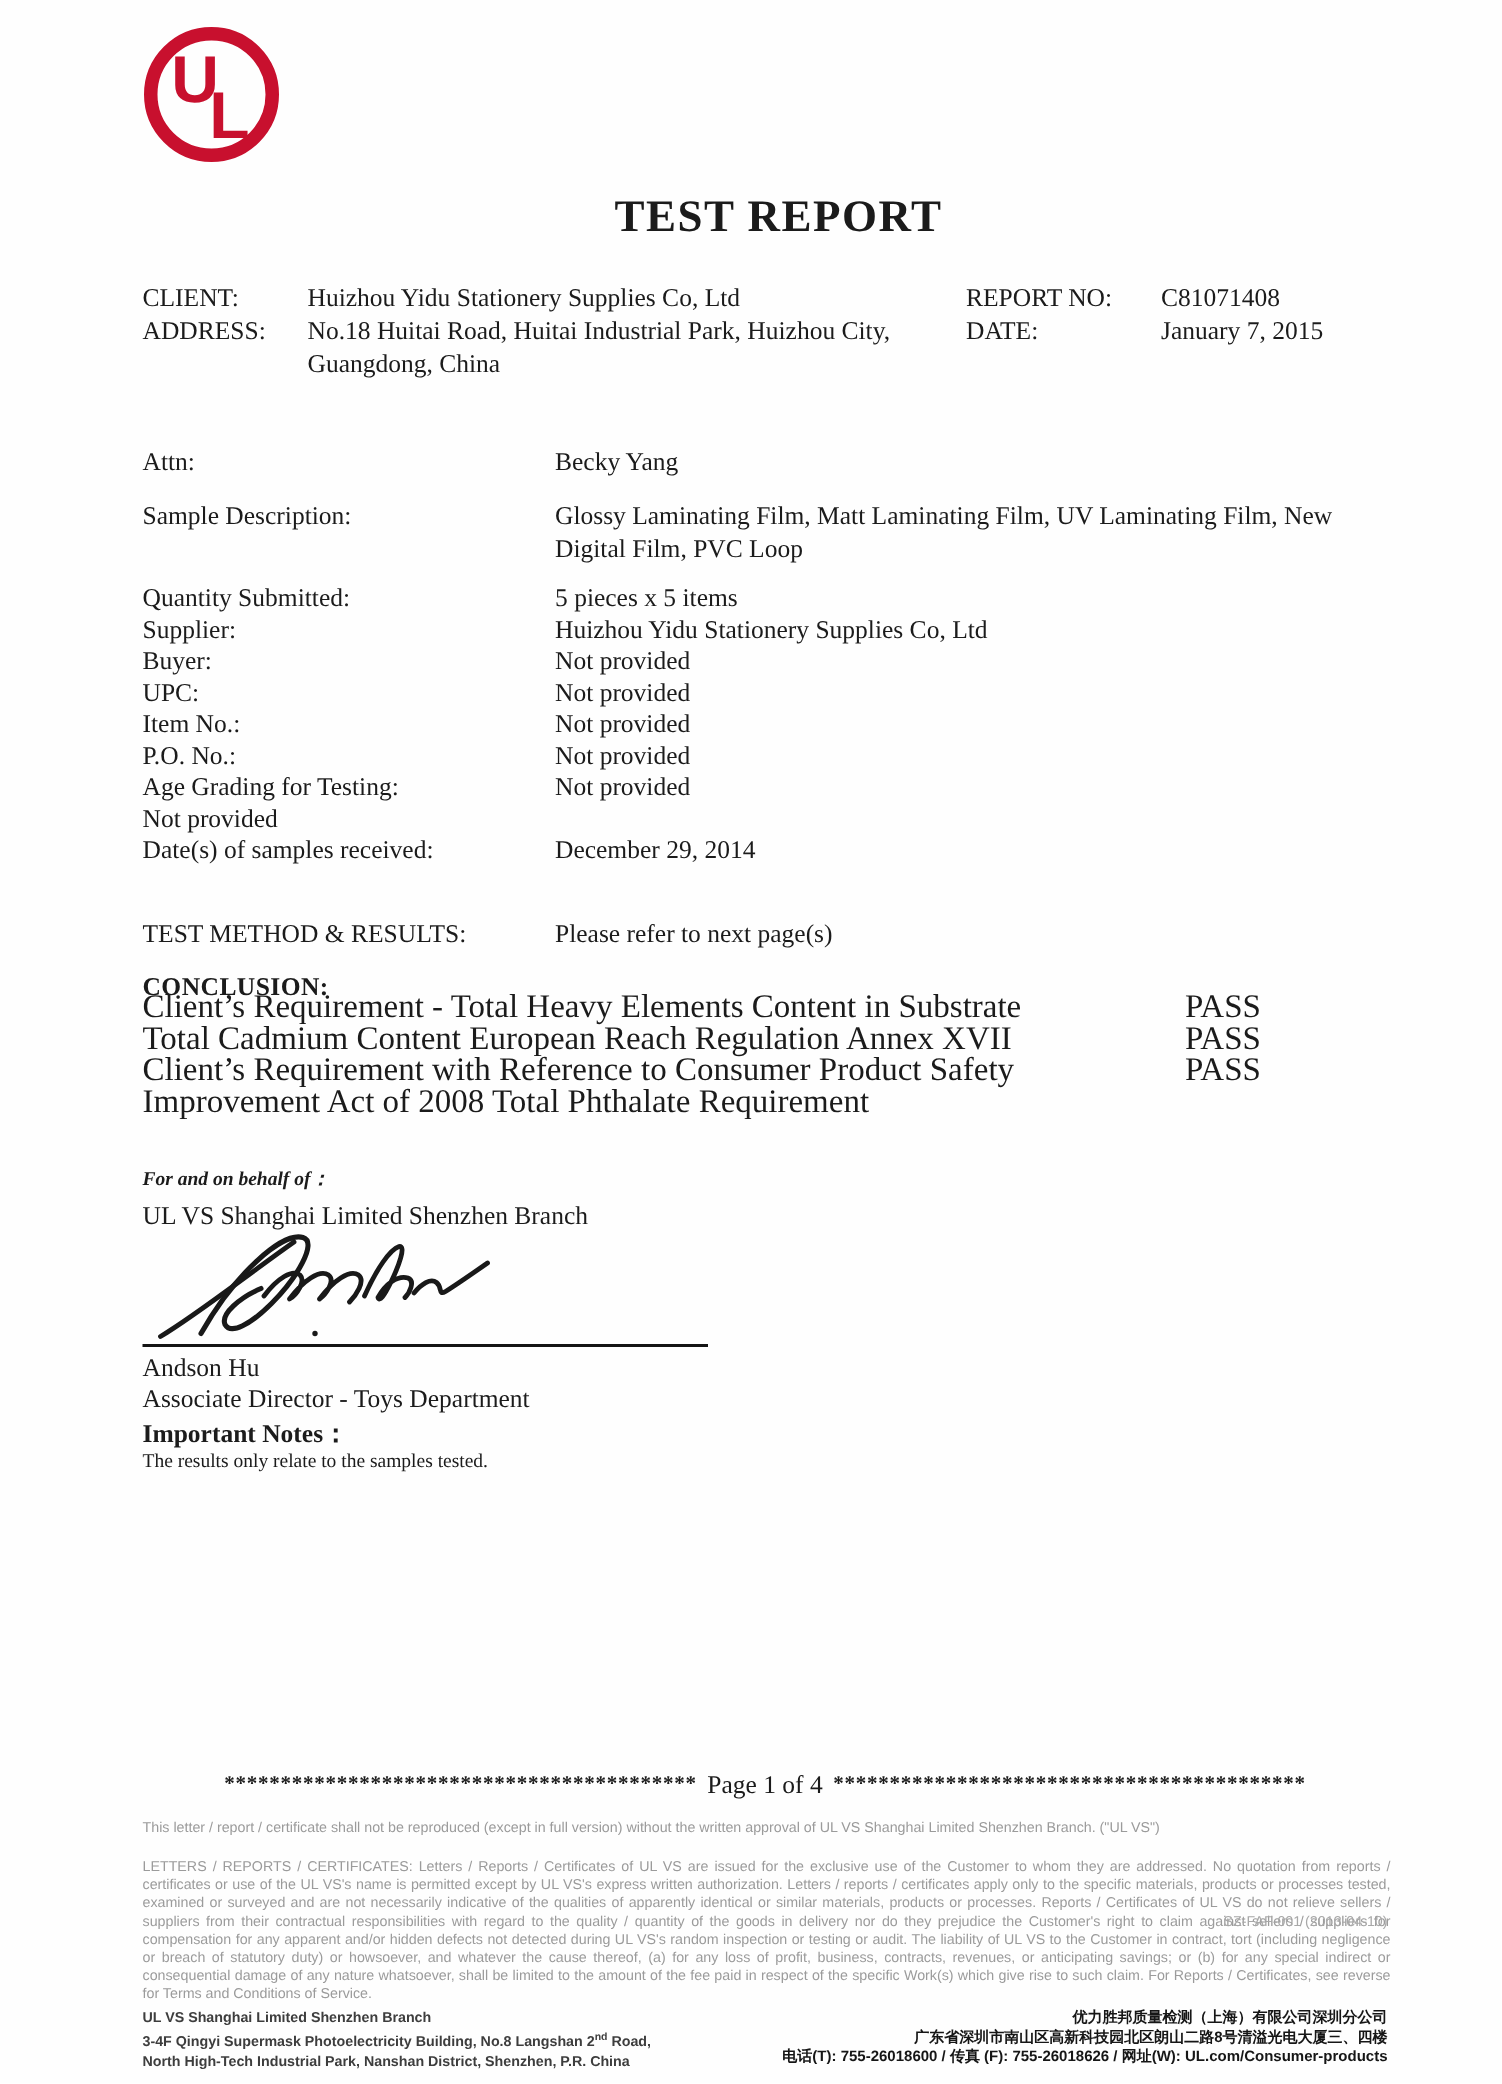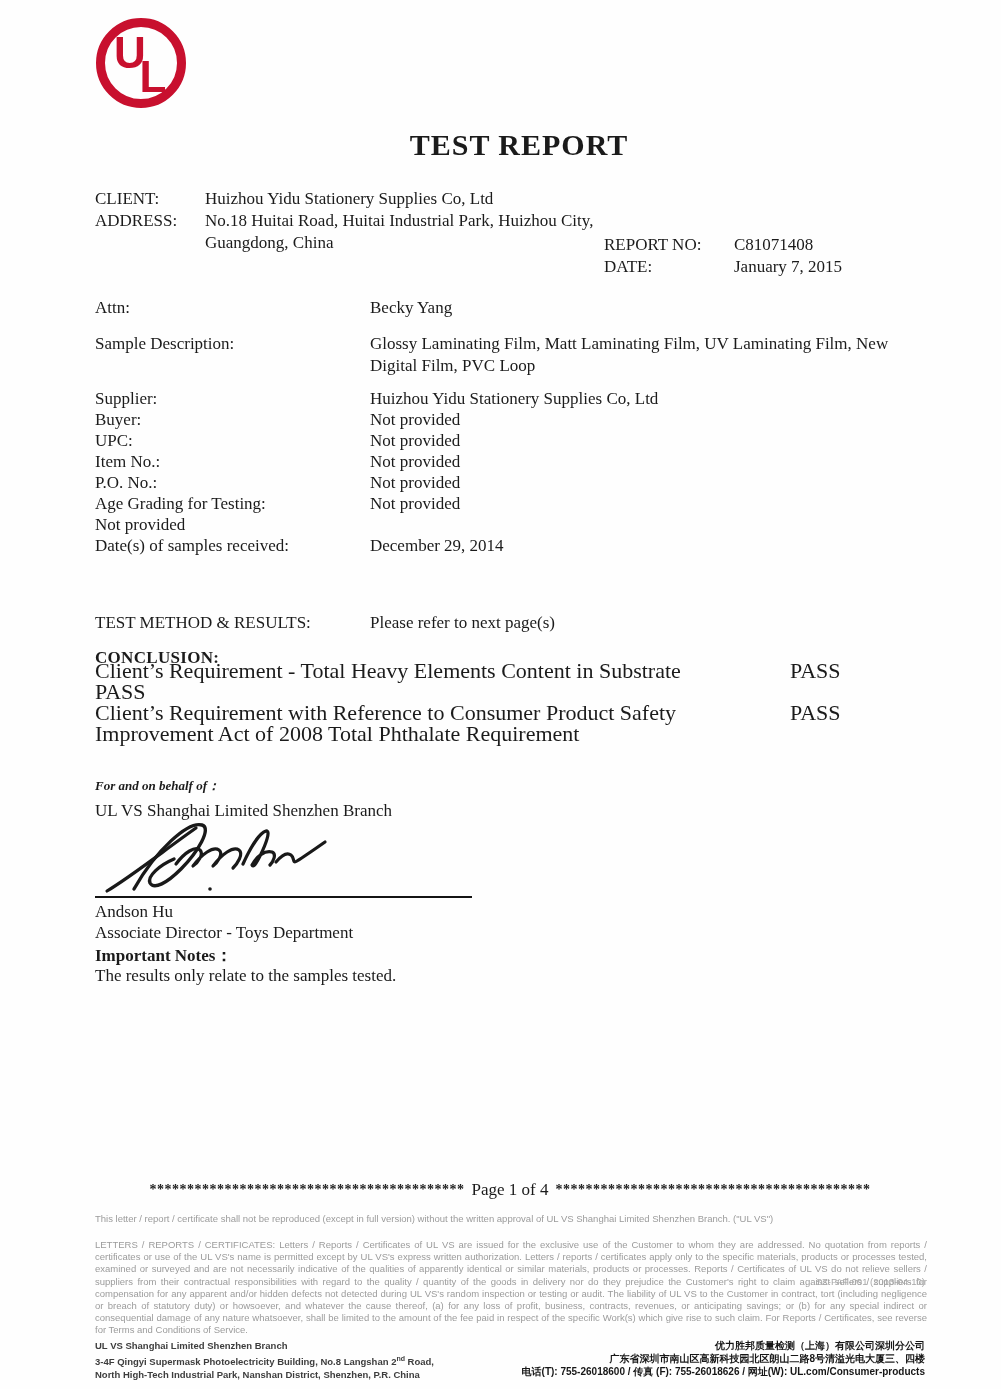--- a/index.html
+++ b/index.html
@@ -26,23 +26,23 @@
     font-size: 30px; font-weight: bold; letter-spacing: 1px; padding-left: 37px;
   }
 
   
   .header-left {
     position: absolute; left: 95px; top: 188px; width: 510px;
     display: grid; grid-template-columns: 110px 400px;
     font-size: 17px; line-height: 22px;
   }
   .header-right {
-    position: absolute; left: 604px; top: 188px; width: 290px;
+    position: absolute; left: 644px; top: 188px; width: 290px;
     display: grid; grid-template-columns: 130px 1fr;
-    font-size: 17px; line-height: 22px; margin-top: 46px;
+    font-size: 17px; line-height: 22px;
   }
 
   
   .info-row {
     position: absolute; left: 95px; width: 830px;
     display: grid; grid-template-columns: 275px 1fr;
     font-size: 17px; line-height: 22px;
   }
   .attn-row   { top: 297px; }
   .sample-row { top: 333px; }
@@ -86,21 +86,21 @@
   .sig-line {
     position: absolute; left: 95px; top: 896px; width: 377px;
     border-top: 2px solid #141414;
   }
   .signer-name  { position: absolute; left: 95px; top: 902px; font-size: 17px; }
   .signer-title { position: absolute; left: 95px; top: 923px; font-size: 17px; }
   .notes-heading {
     position: absolute; left: 95px; top: 944px;
     font-size: 17px; font-weight: bold;
   }
-  .notes-text { position: absolute; left: 95px; top: 966px; font-size: 17px; }
+  .notes-text { position: absolute; left: 95px; top: 966px; font-size: 13px; }
 
   
   .page-marker {
     position: absolute; left: 92px; top: 1180px; width: 836px;
     display: flex; align-items: center; justify-content: center;
     white-space: nowrap; overflow: hidden;
     font-size: 16px;
   }
   .page-marker .ast { font-size: 14px; letter-spacing: 0.5px; font-weight: bold; flex: 0 1 auto; overflow: hidden; }
   .page-marker .page-label { padding: 0 7px; font-size: 17px; flex: 0 0 auto; }
@@ -163,20 +163,24 @@
     <span>Becky Yang</span>
   </div>
 
   <div class="info-row sample-row">
     <span>Sample Description:</span>
     <span>Glossy Laminating Film, Matt Laminating Film, UV Laminating Film, New Digital Film, PVC Loop</span>
   </div>
 
   <div class="fields">
     <div class="frow">
+      <span>Quantity Submitted:</span>
+      <span>5 pieces x 5 items</span>
+    </div>
+    <div class="frow">
       <span>Supplier:</span>
       <span>Huizhou Yidu Stationery Supplies Co, Ltd</span>
     </div>
     <div class="frow">
       <span>Buyer:</span>
       <span>Not provided</span>
     </div>
     <div class="frow">
       <span>UPC:</span>
       <span>Not provided</span>
@@ -207,20 +211,21 @@
     <span>Please refer to next page(s)</span>
   </div>
 
   <div class="conclusion-heading">CONCLUSION:</div>
   <div class="conclusion-items">
     <div class="crow">
       <span>Client’s Requirement - Total Heavy Elements Content in Substrate</span>
       <span class="result">PASS</span>
     </div>
     <div class="crow">
+      <span>Total Cadmium Content European Reach Regulation Annex XVII</span>
       <span class="result">PASS</span>
     </div>
     <div class="crow">
       <span>Client’s Requirement with Reference to Consumer Product Safety Improvement Act of 2008 Total Phthalate Requirement</span>
       <span class="result">PASS</span>
     </div>
   </div>
 
   <div class="behalf">For and on behalf of：</div>
   <div class="behalf-company">UL VS Shanghai Limited Shenzhen Branch</div>

